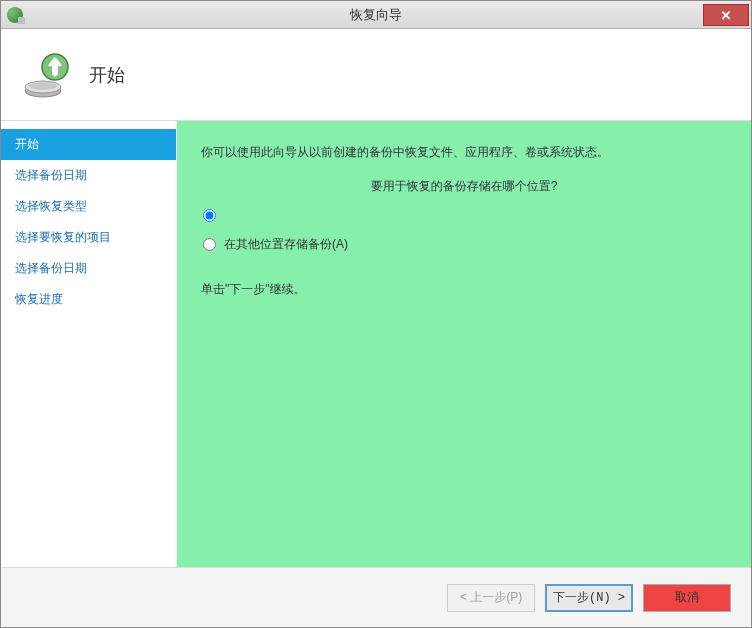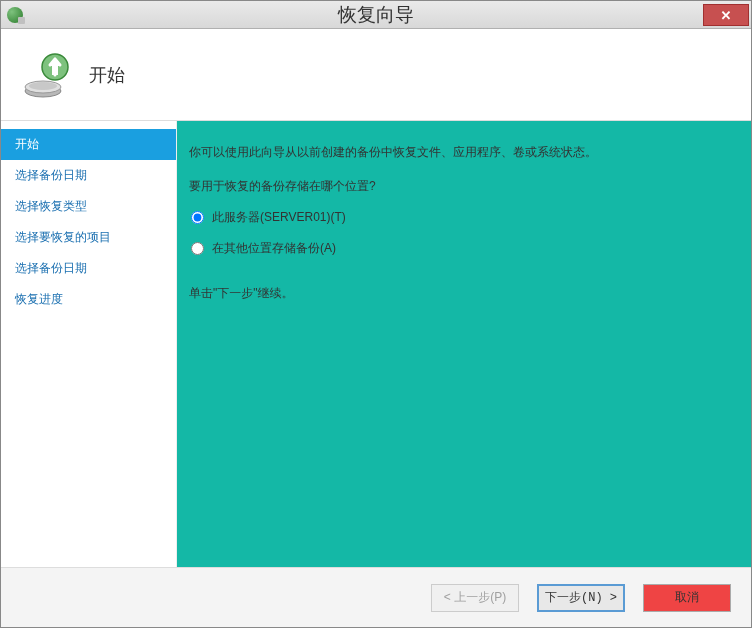--- a/index.html
+++ b/index.html
@@ -29,21 +29,21 @@
     }
     .titlebar-icon::after {
       content:""; position:absolute; bottom:-1px; right:-2px;
       width:7px; height:7px; background:#c0c0c0; border-radius:1px;
     }
     .titlebar-title {
       position: absolute;
       left: 50%;
       transform: translateX(-50%);
       color: #333;
-      font-size: 19px;
+      font-size: 13px;
     }
     .close-btn {
       margin-left: auto;
       width: 46px;
       height: 22px;
       background: #c75050;
       color: #fff;
       display: flex;
       align-items: center;
       justify-content: center;
@@ -85,44 +85,44 @@
       color: #1a6fb0;
       cursor: pointer;
       font-size: 12px;
     }
     .sidebar-item.active {
       background: #1a9fe0;
       color: #fff;
     }
     .content {
       flex: 1;
-      padding: 22px 12px;
+      padding: 22px 24px;
       border-left: 1px solid #eee;
-      background: #14b8a6;
+      background: #86efac;
       color: #333;
       font-size: 12px;
     }
     .content-desc { margin-bottom: 16px; line-height:1.6; }
-    .content-question { margin-bottom: 14px; }
+    .content-question { margin-bottom: 14px; text-align: center; }
     .radio-row {
       display: flex;
       align-items: center;
       margin-bottom: 14px;
       margin-left: 2px;
     }
     .radio-row input { margin-right: 8px; }
     .content-hint { margin-top: 28px; }
     .footer {
       height: 60px;
       border-top: 1px solid #ddd;
       display: flex;
       align-items: center;
       justify-content: flex-end;
       padding-right: 20px;
-      gap: 18px;
+      gap: 10px;
       background: #f4f4f4;
     }
     .wiz-btn {
       min-width: 88px;
       height: 28px;
       background: #ef4444;
       border: 1px solid #aaa;
       font-size: 12px;
       color: #333;
       cursor: pointer;
@@ -175,21 +175,20 @@
     <div class="sidebar-item"><span>选择备份日期</span></div>
     <div class="sidebar-item"><span>恢复进度</span></div>
   </div>
 
   <div class="content">
     <div class="content-desc">你可以使用此向导从以前创建的备份中恢复文件、应用程序、卷或系统状态。</div>
     <div class="content-question">要用于恢复的备份存储在哪个位置?</div>
 
     <label class="radio-row">
       <input type="radio" name="loc" checked="" style="">
-      <span>此服务器(SERVER01)(T)</span>
     </label>
     <label class="radio-row">
       <input type="radio" name="loc" style="">
       <span>在其他位置存储备份(A)</span>
     </label>
 
     <div class="content-hint">单击"下一步"继续。</div>
   </div>
 </div>
 

